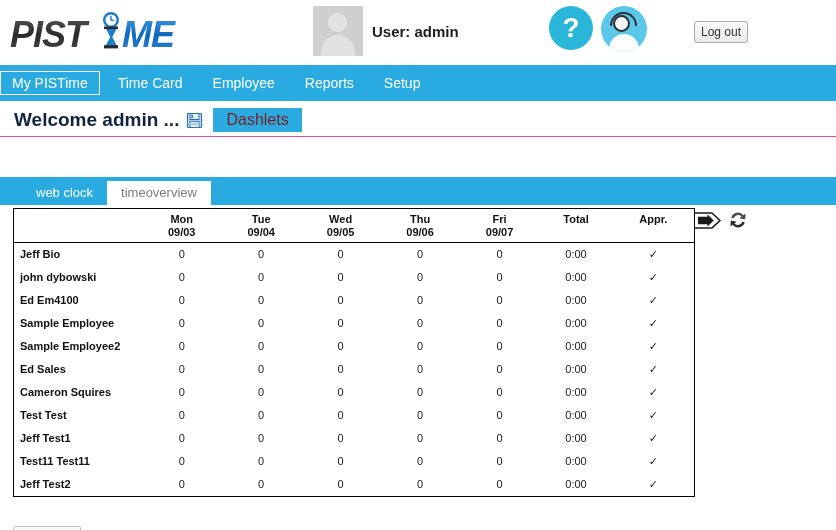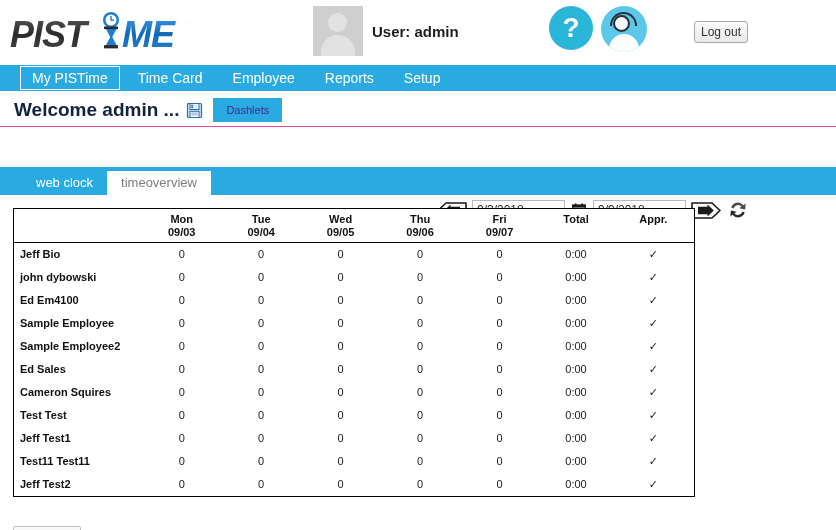--- a/index.html
+++ b/index.html
@@ -128,25 +128,25 @@
     border-radius: 3px;
     font-size: 12px;
     color: #333;
     cursor: pointer;
     font-family: "Liberation Sans", sans-serif;
     padding: 0;
   }
 
   
   .mainnav {
-    height: 26px;
+    height: 36px;
     background: #29ABE2;
     display: flex;
     align-items: center;
-    padding-left: 20px;
+    padding-left: 0;
     box-sizing: border-box;
   }
   .mainnav .nav-item {
     color: #ffffff;
     font-size: 14px;
     padding: 3px 11px;
     margin-right: 6px;
     cursor: pointer;
     white-space: nowrap;
     border: 1px solid transparent;
@@ -375,21 +375,21 @@
     <svg width="19" height="19" viewBox="0 0 19 19">
       <rect x="2.5" y="2.5" width="14" height="14" rx="1" fill="#cfe4f6" stroke="#2c6fae" stroke-width="1.2"></rect>
       <rect x="5" y="2.5" width="9" height="6" fill="#e9f2fa" stroke="#2c6fae" stroke-width="1"></rect>
       <rect x="6.2" y="3.6" width="2" height="3.6" fill="#4a87c0"></rect>
       <rect x="5" y="10.3" width="9" height="6.2" fill="#ffffff" stroke="#2c6fae" stroke-width="1"></rect>
       <rect x="6.3" y="11.6" width="6.4" height="1" fill="#7fa9cf"></rect>
       <rect x="6.3" y="13.4" width="6.4" height="1" fill="#7fa9cf"></rect>
     </svg>
   </div>
 
-  <div style="background:#29ABE2;color:#4c1d95;font-size:11px;padding:5px 13px;cursor:pointer;line-height:14px;">Dashlets</div>
+  <div style="background:#29ABE2;color:#7f1d1d;font-size:16px;padding:5px 13px;cursor:pointer;line-height:14px;">Dashlets</div>
 </div>
 
 <div class="subtabs">
   <div class="subtab">web clock</div>
   <div class="subtab active">timeoverview</div>
 </div>
 
 <div class="datebar">
   <div class="datebar-inner">
     <svg class="arrowbtn" viewBox="0 0 30 17">

